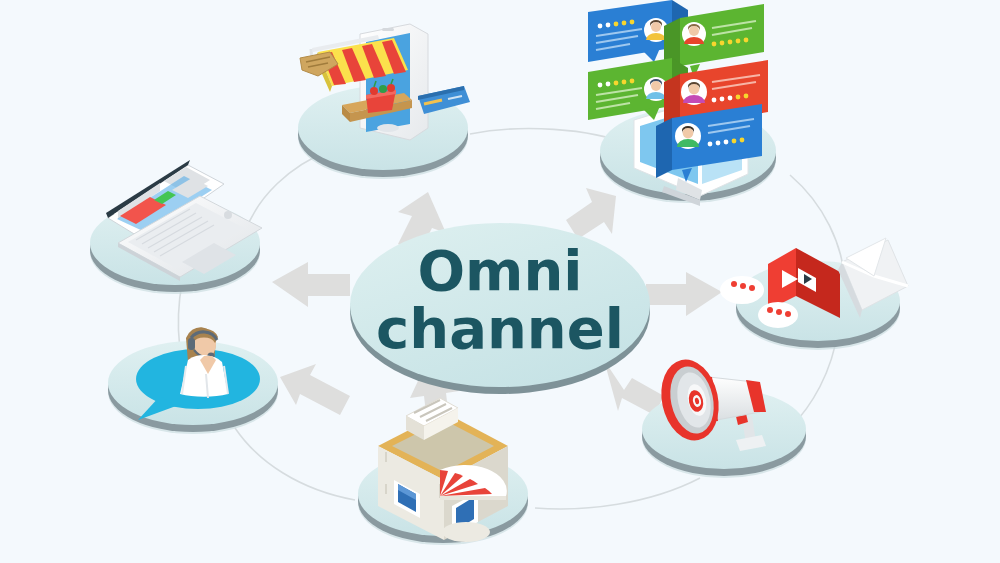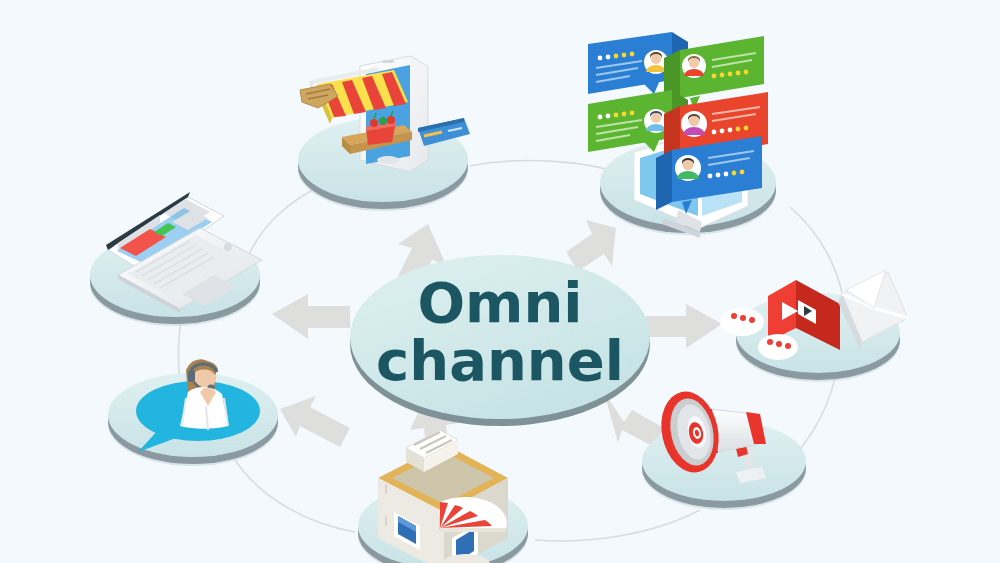--- a/index.html
+++ b/index.html
@@ -4,21 +4,21 @@
 <title>Omnichannel Diagram</title>
 <style>
   html,body{margin:0;padding:0;}
   body{
     width:1000px;height:563px;
     background:#f4f9fd;
     font-family:"DejaVu Sans","Liberation Sans",sans-serif;
     overflow:hidden;
     position:relative;
   }
-  #stage{position:absolute;inset:0;width:1000px;height:531px;margin-top:32px;}
+  #stage{position:absolute;inset:0;width:1000px;height:531px;}
   #stage svg{display:block;width:1000px;height:563px;}
 </style>
 </head>
 <body>
 
 <div id="stage">
 <svg viewBox="0 0 1000 563" xmlns="http://www.w3.org/2000/svg">
   <defs>
     <linearGradient id="gDisc" x1="0" y1="0" x2="0" y2="1">
       <stop offset="0" stop-color="#dff0f1"></stop>

